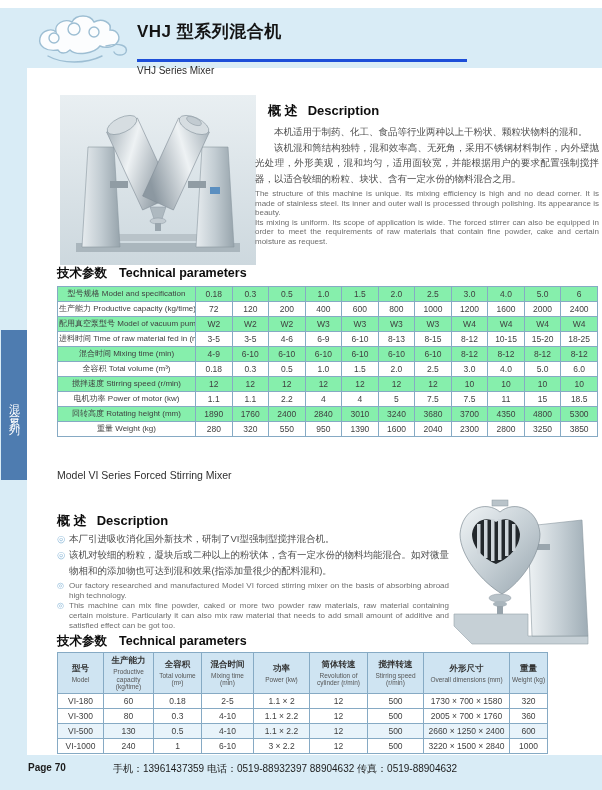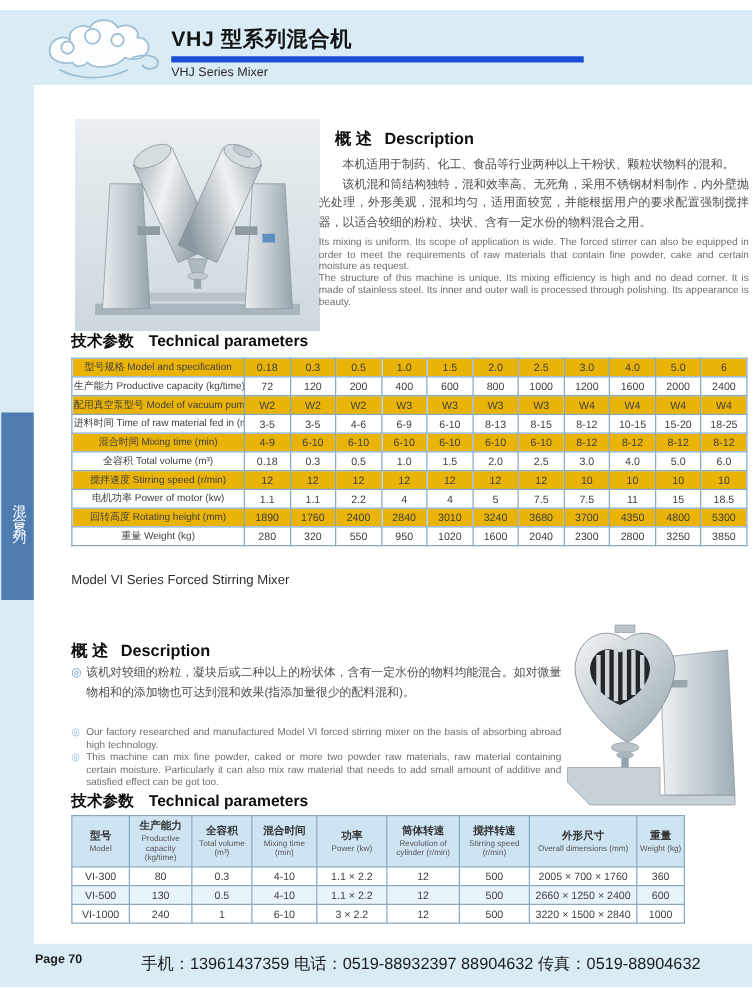--- a/index.html
+++ b/index.html
@@ -7,21 +7,21 @@
   body{width:602px;height:790px;background:#fff;font-family:"Liberation Sans",sans-serif;}
   #page{position:relative;width:602px;height:790px;overflow:hidden;background:#fff;}
 
   .band-top{position:absolute;left:0;top:8px;width:602px;height:60px;background:#d9ecf6;}
   .strip-left{position:absolute;left:0;top:68px;width:27px;height:687px;background:#d9ecf6;}
   .band-bottom{position:absolute;left:0;top:755px;width:602px;height:35px;background:#d9ecf6;}
 
   .cloud{position:absolute;left:28px;top:12px;width:112px;height:56px;}
 
   .title-block{position:absolute;left:137px;top:20px;}
-  .title-zh{font-size:17px;font-weight:bold;color:#141414;letter-spacing:.5px;display:inline-block;min-width:330px;padding-bottom:2px;border-bottom:5px solid #1d4ed8;}
+  .title-zh{font-size:17px;font-weight:bold;color:#141414;letter-spacing:.5px;display:inline-block;min-width:330px;padding-bottom:16px;border-bottom:3px solid #1d4ed8;}
   .title-en{font-size:10px;color:#2b2b2b;margin-top:3px;}
 
   .tab{position:absolute;left:1px;top:330px;width:26px;height:150px;background:#4e7cb0;display:flex;align-items:center;justify-content:center;}
   .tab span{writing-mode:vertical-rl;font-size:11px;letter-spacing:7px;color:#fff;padding-top:7px;}
 
   .fig1{position:absolute;left:60px;top:95px;width:196px;height:170px;}
   .fig2{position:absolute;left:448px;top:492px;width:154px;height:160px;pointer-events:none;}
 
   .h-desc{position:absolute;font-weight:bold;color:#0d0d0d;font-size:13px;}
   .h-desc .en{margin-left:10px;}
@@ -32,42 +32,42 @@
   #tech1-h{left:57px;top:265px;}
   #tech2-h{left:57px;top:633px;}
 
   .zh-paras{position:absolute;left:255px;top:124px;width:344px;font-size:9.5px;line-height:15.5px;color:#4d4d4d;text-align:justify;}
   .zh-paras p{margin:0;text-indent:2em;}
   .en-paras{position:absolute;left:255px;top:189px;width:344px;font-size:8px;line-height:9.6px;color:#6e6e6e;text-align:justify;}
   .en-paras p{margin:0;}
 
   .sec2-title{position:absolute;left:57px;top:455px;}
   .sec2-title .zh{font-size:16.5px;font-weight:bold;color:#121212;letter-spacing:.5px;}
-  .sec2-title .en{font-size:10.5px;color:#2f2f2f;margin-top:3px;}
+  .sec2-title .en{font-size:10.5px;color:#2f2f2f;margin-top:14px;}
 
   .bullets-zh{position:absolute;left:57px;top:531px;width:392px;font-size:9.5px;line-height:16px;color:#4d4d4d;}
   .bullets-en{position:absolute;left:57px;top:581px;width:392px;font-size:8px;line-height:10px;color:#6e6e6e;text-align:justify;}
   .bullet-line{position:relative;padding-left:12px;margin:0;}
   .bullet-line .dot{position:absolute;left:0;top:0;color:#8bb8d8;}
 
   table{border-collapse:collapse;table-layout:fixed;}
   .t1{position:absolute;left:57px;top:286px;width:541px;color:#3f3f3f;}
   .t1 td{border:1px solid #86aac4;text-align:center;height:15px;padding:0 1px;font-size:8.5px;line-height:1.05;white-space:nowrap;overflow:hidden;}
   .t1 td.lbl{font-size:8px;}
-  .t1 tr.stripe{background:#eab308;}
+  .t1 tr.stripe{background:#86efac;}
 
   .t2{position:absolute;left:57px;top:652px;width:490px;color:#3f3f3f;}
   .t2 th{border:1px solid #86aac4;background:#cfe4f2;padding:2px 1px;vertical-align:middle;}
   .t2 th .zh{font-size:8.5px;font-weight:bold;color:#333;}
   .t2 th .en{font-size:6.5px;font-weight:normal;color:#555;line-height:7.5px;margin-top:1px;}
   .t2 td{border:1px solid #86aac4;text-align:center;height:15px;padding:0 1px;font-size:8.5px;white-space:nowrap;overflow:hidden;}
   .t2 tr.stripe{background:#e8f3fa;}
 
   .footer-page{position:absolute;left:28px;top:762px;font-size:10px;font-weight:bold;color:#1c1c1c;}
-  .footer-contact{position:absolute;left:113px;top:762px;font-size:13px;color:#1c1c1c;}
+  .footer-contact{position:absolute;left:113px;top:762px;font-size:10px;color:#1c1c1c;}
 </style>
 </head>
 <body>
 
 <div id="page">
 
   <div class="band-top"></div>
   <div class="strip-left"></div>
   <div class="band-bottom"></div>
 
@@ -137,22 +137,22 @@
 
   <div class="h-desc" id="desc1-h">
     <span>概 述</span><span class="en">Description</span>
   </div>
 
   <div class="zh-paras">
     <p>本机适用于制药、化工、食品等行业两种以上干粉状、颗粒状物料的混和。</p>
     <p>该机混和筒结构独特，混和效率高、无死角，采用不锈钢材料制作，内外壁抛光处理，外形美观，混和均匀，适用面较宽，并能根据用户的要求配置强制搅拌器，以适合较细的粉粒、块状、含有一定水份的物料混合之用。</p>
   </div>
   <div class="en-paras">
+    <p>The structure of this machine is unique. Its mixing efficiency is high and no dead corner. It is made of stainless steel. Its inner and outer wall is processed through polishing. Its appearance is beauty.</p>
     <p>Its mixing is uniform. Its scope of application is wide. The forced stirrer can also be equipped in order to meet the requirements of raw materials that contain fine powder, cake and certain moisture as request.</p>
-    <p>The structure of this machine is unique. Its mixing efficiency is high and no dead corner. It is made of stainless steel. Its inner and outer wall is processed through polishing. Its appearance is beauty.</p>
   </div>
 
   <div class="h-tech" id="tech1-h">
     <span>技术参数</span><span class="en">Technical parameters</span>
   </div>
 
   <table class="t1">
     <colgroup>
       <col style="width:138px">
       <col>
@@ -293,21 +293,21 @@
           <td>4350</td>
           <td>4800</td>
           <td>5300</td>
         </tr>
         <tr>
           <td class="lbl">重量  Weight (kg)</td>
           <td>280</td>
           <td>320</td>
           <td>550</td>
           <td>950</td>
-          <td>1020</td>
+          <td>1390</td>
           <td>1600</td>
           <td>2040</td>
           <td>2300</td>
           <td>2800</td>
           <td>3250</td>
           <td>3850</td>
         </tr>
       </tbody>
   </table>
 
@@ -347,21 +347,21 @@
         <rect x="57" y="28" width="3.5" height="36"></rect>
         <rect x="64" y="32" width="3.5" height="27"></rect>
       </g>
       <ellipse cx="52" cy="106" rx="11" ry="4" fill="#b9c3c9" stroke="#8a97a0" stroke-width=".5"></ellipse>
       <ellipse cx="52" cy="112" rx="7" ry="3" fill="#aab6bd"></ellipse>
       <rect x="49" y="114" width="6" height="8" fill="#97a3ab"></rect>
     </svg>
   </div>
 
   <div class="bullets-zh">
-    <p class="bullet-line"><span class="dot">◎</span></p>
+    <p class="bullet-line"><span class="dot">◎</span><span>本厂引进吸收消化国外新技术，研制了VI型强制型搅拌混合机。</span></p>
     <p class="bullet-line"><span class="dot">◎</span><span>该机对较细的粉粒，凝块后或二种以上的粉状体，含有一定水份的物料均能混合。如对微量物相和的添加物也可达到混和效果(指添加量很少的配料混和)。</span></p>
   </div>
   <div class="bullets-en">
     <p class="bullet-line"><span class="dot">◎</span><span>Our factory researched and manufactured Model VI forced stirring mixer on the basis of absorbing abroad high technology.</span></p>
     <p class="bullet-line"><span class="dot">◎</span><span>This machine can mix fine powder, caked or more two powder raw materials, raw material containing certain moisture. Particularly it can also mix raw material that needs to add small amount of additive and satisfied effect can be got too.</span></p>
   </div>
 
   <div class="h-tech" id="tech2-h">
     <span>技术参数</span><span class="en">Technical parameters</span>
   </div>
@@ -413,20 +413,31 @@
             <div class="en">Overall dimensions (mm)</div>
           </th>
           <th>
             <div class="zh">重量</div>
             <div class="en">Weight (kg)</div>
           </th>
         </tr>
       </thead>
     <tbody id="t2-body">
         <tr>
+          <td>VI-180</td>
+          <td>60</td>
+          <td>0.18</td>
+          <td>2-5</td>
+          <td>1.1 × 2</td>
+          <td>12</td>
+          <td>500</td>
+          <td>1730 × 700 × 1580</td>
+          <td>320</td>
+        </tr>
+        <tr>
           <td>VI-300</td>
           <td>80</td>
           <td>0.3</td>
           <td>4-10</td>
           <td>1.1 × 2.2</td>
           <td>12</td>
           <td>500</td>
           <td>2005 × 700 × 1760</td>
           <td>360</td>
         </tr>

